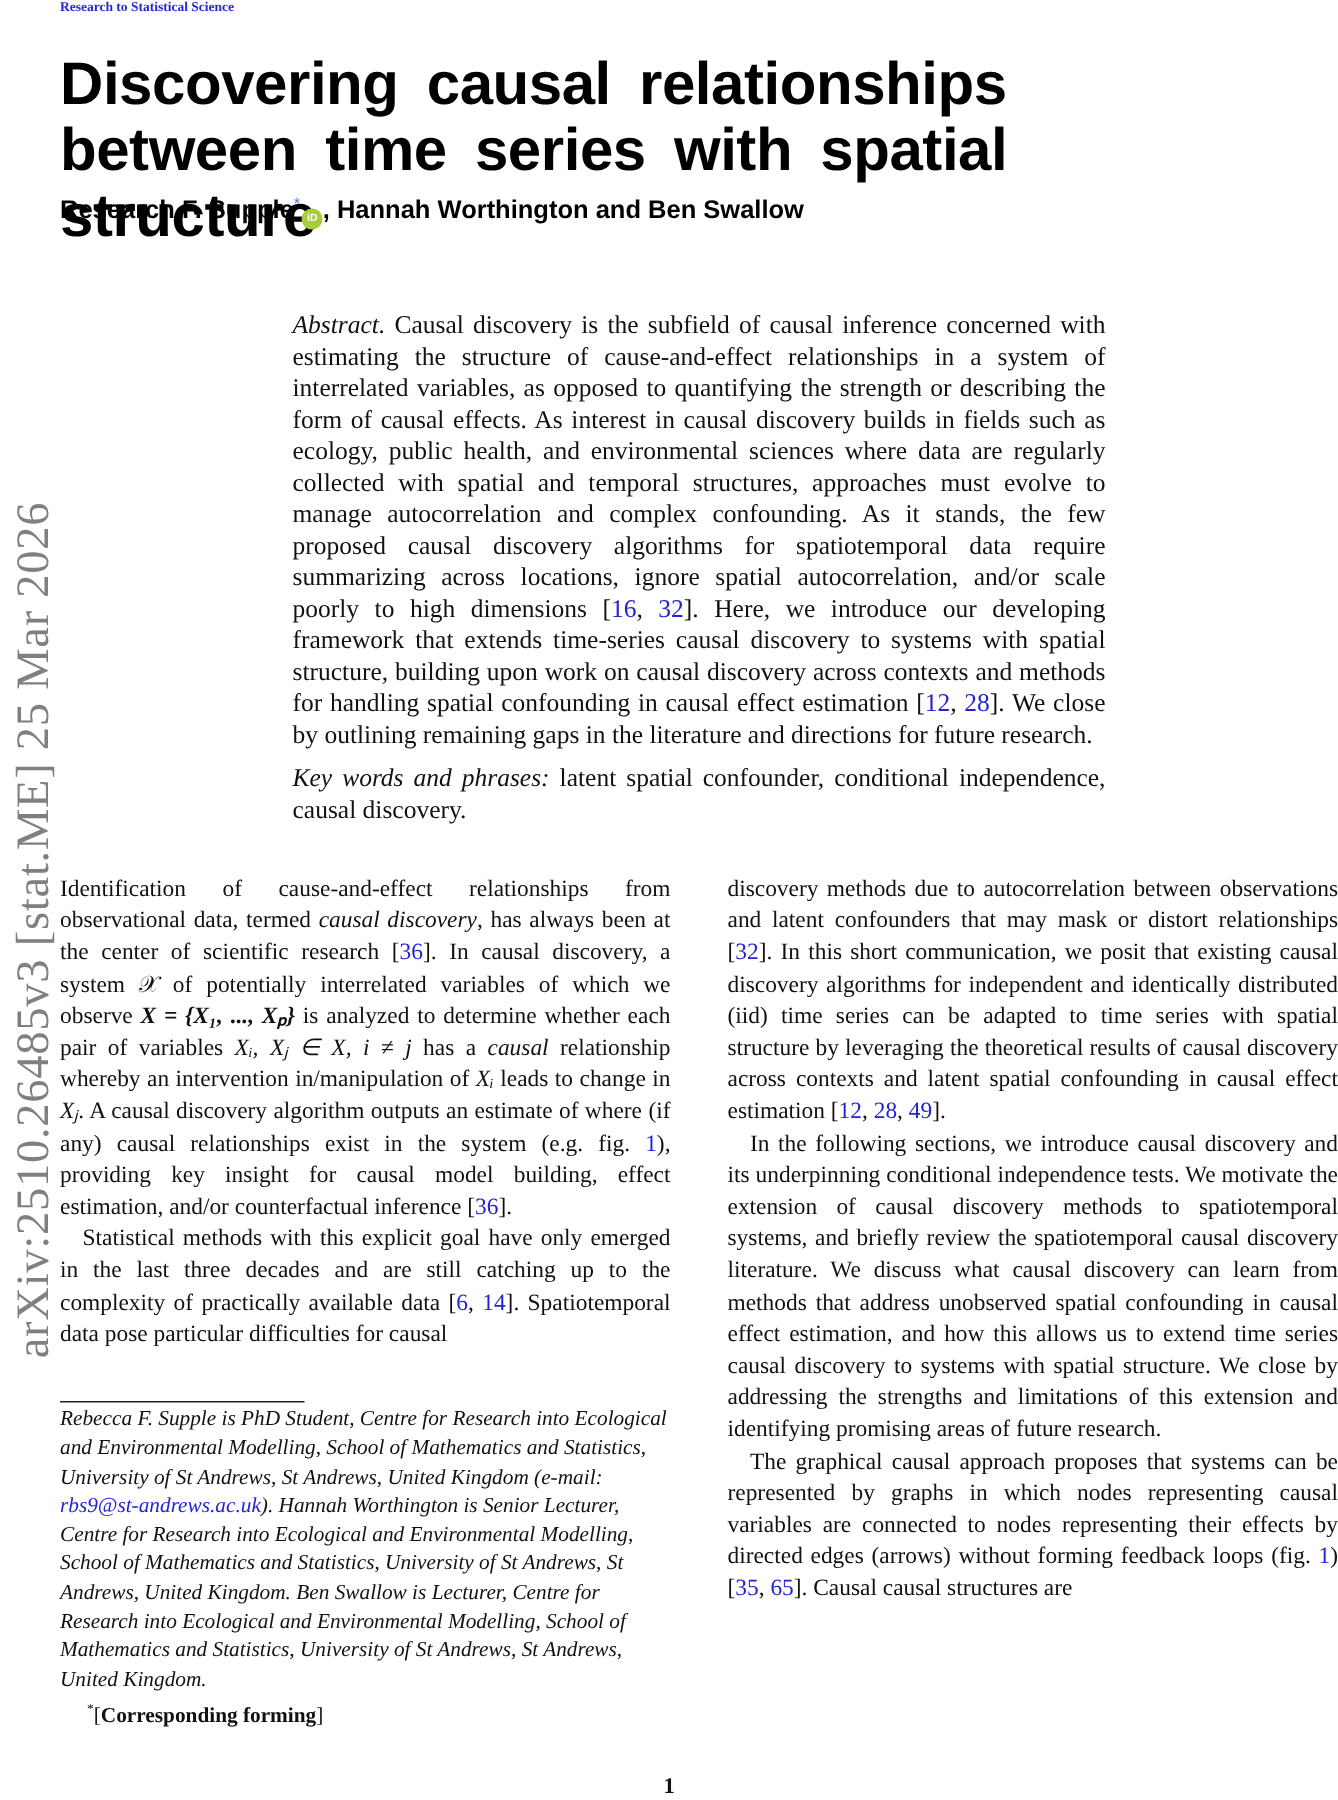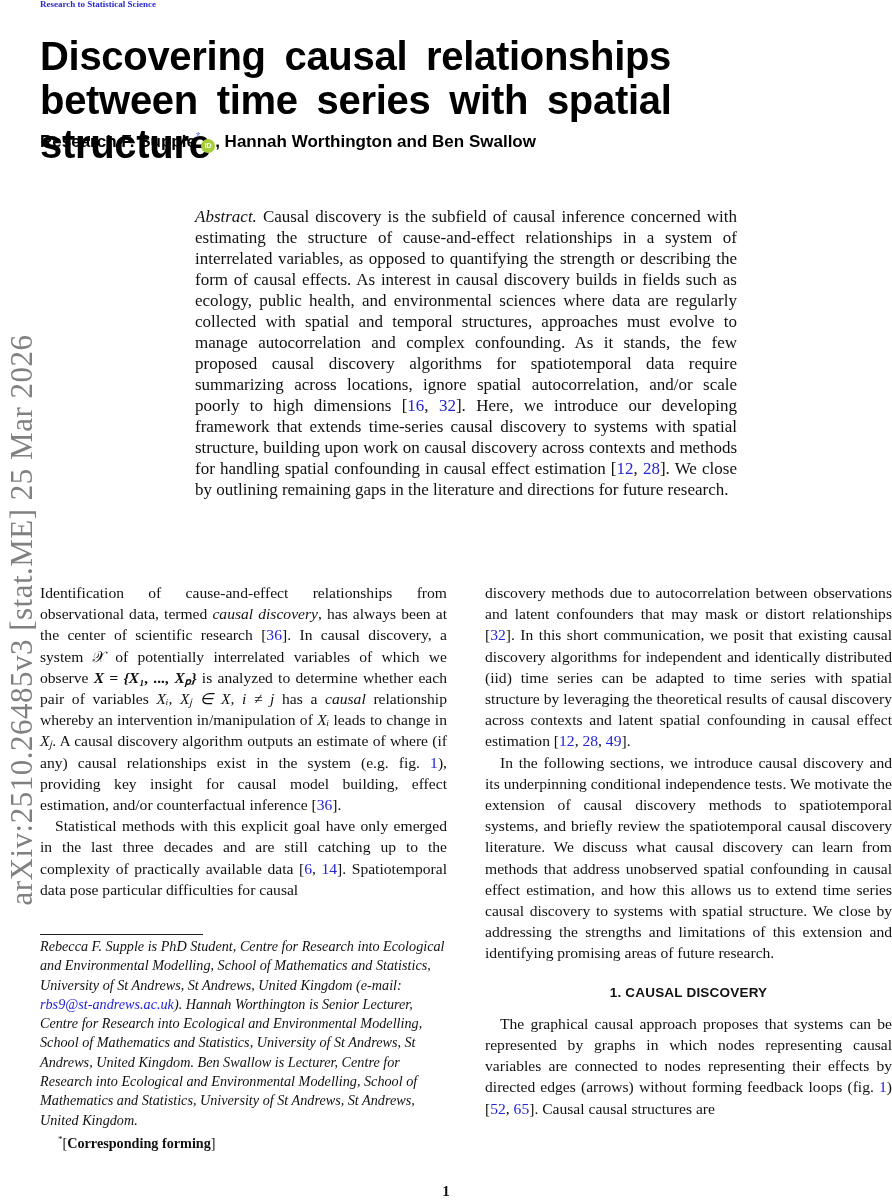--- a/index.html
+++ b/index.html
@@ -33,35 +33,35 @@
 <div class="runhead">Research to Statistical Science</div>
 
 <div class="title">Discovering causal relationships between time series with spatial structure</div>
 
 <div class="authors">
   <span>Research F. Supple</span><sup>*</sup><span class="orcid">iD</span><span>, Hannah Worthington and Ben Swallow</span>
 </div>
 
 <div class="abstract">
   <p><i>Abstract.</i><span> Causal discovery is the subfield of causal inference concerned with estimating the structure of cause-and-effect relationships in a system of interrelated variables, as opposed to quantifying the strength or describing the form of causal effects. As interest in causal discovery builds in fields such as ecology, public health, and environmental sciences where data are regularly collected with spatial and temporal structures, approaches must evolve to manage autocorrelation and complex confounding. As it stands, the few proposed causal discovery algorithms for spatiotemporal data require summarizing across locations, ignore spatial autocorrelation, and/or scale poorly to high dimensions [</span><a class="cite">16</a>, <a class="cite">32</a><span>]. Here, we introduce our developing framework that extends time-series causal discovery to systems with spatial structure, building upon work on causal discovery across contexts and methods for handling spatial confounding in causal effect estimation [</span><a class="cite">12</a>, <a class="cite">28</a><span>]. We close by outlining remaining gaps in the literature and directions for future research.</span></p>
+  <p class="kw"><i>Key words and phrases:</i><span> latent spatial confounder, conditional independence, causal discovery.</span></p>
 </div>
 
 <div class="arxiv">arXiv:2510.26485v3  [stat.ME]  25 Mar 2026</div>
 
 <div class="col left">
   <p><span>Identification of cause-and-effect relationships from observational data, termed </span><i>causal discovery</i><span>, has always been at the center of scientific research [</span><a class="cite">36</a><span>]. In causal discovery, a system 𝒳 of potentially interrelated variables of which we observe </span><b class="math">X = {X₁, ..., Xₚ}</b><span> is analyzed to determine whether each pair of variables </span><span class="math">Xᵢ, Xⱼ ∈ X, i ≠ j</span><span> has a </span><i>causal</i><span> relationship whereby an intervention in/manipulation of </span><span class="math">Xᵢ</span><span> leads to change in </span><span class="math">Xⱼ</span><span>. A causal discovery algorithm outputs an estimate of where (if any) causal relationships exist in the system (e.g. fig. </span><a class="cite">1</a><span>), providing key insight for causal model building, effect estimation, and/or counterfactual inference [</span><a class="cite">36</a><span>].</span></p>
   <p class="ind"><span>Statistical methods with this explicit goal have only emerged in the last three decades and are still catching up to the complexity of practically available data [</span><a class="cite">6</a>, <a class="cite">14</a><span>]. Spatiotemporal data pose particular difficulties for causal</span></p>
 </div>
 
 <div class="fnrule"></div>
 <div class="footnote">
   <span>Rebecca F. Supple is PhD Student, Centre for Research into Ecological and Environmental Modelling, School of Mathematics and Statistics, University of St Andrews, St Andrews, United Kingdom (e-mail: </span><a class="cite">rbs9@st-andrews.ac.uk</a><span>). Hannah Worthington is Senior Lecturer, Centre for Research into Ecological and Environmental Modelling, School of Mathematics and Statistics, University of St Andrews, St Andrews, United Kingdom. Ben Swallow is Lecturer, Centre for Research into Ecological and Environmental Modelling, School of Mathematics and Statistics, University of St Andrews, St Andrews, United Kingdom.</span><br>
   <span class="corr"><sup>*</sup><span>[</span><b>Corresponding forming</b><span>]</span></span>
 </div>
 
 <div class="col right">
   <p><span>discovery methods due to autocorrelation between observations and latent confounders that may mask or distort relationships [</span><a class="cite">32</a><span>]. In this short communication, we posit that existing causal discovery algorithms for independent and identically distributed (iid) time series can be adapted to time series with spatial structure by leveraging the theoretical results of causal discovery across contexts and latent spatial confounding in causal effect estimation [</span><a class="cite">12</a>, <a class="cite">28</a>, <a class="cite">49</a><span>].</span></p>
   <p class="ind">In the following sections, we introduce causal discovery and its underpinning conditional independence tests. We motivate the extension of causal discovery methods to spatiotemporal systems, and briefly review the spatiotemporal causal discovery literature. We discuss what causal discovery can learn from methods that address unobserved spatial confounding in causal effect estimation, and how this allows us to extend time series causal discovery to systems with spatial structure. We close by addressing the strengths and limitations of this extension and identifying promising areas of future research.</p>
-  <div class="section">1.  CAUSAL DISCOVERY</div>
-  <p class="ind"><span>The graphical causal approach proposes that systems can be represented by graphs in which nodes representing causal variables are connected to nodes representing their effects by directed edges (arrows) without forming feedback loops (fig. </span><a class="cite">1</a><span>) [</span><a class="cite">52</a>, <a class="cite">65</a><span>]. Causal causal structures are</span></p>
+  <p class="ind"><span>The graphical causal approach proposes that systems can be represented by graphs in which nodes representing causal variables are connected to nodes representing their effects by directed edges (arrows) without forming feedback loops (fig. </span><a class="cite">1</a><span>) [</span><a class="cite">35</a>, <a class="cite">65</a><span>]. Causal causal structures are</span></p>
 </div>
 
 <div class="pagenum">1</div>
 
 </body></html>

